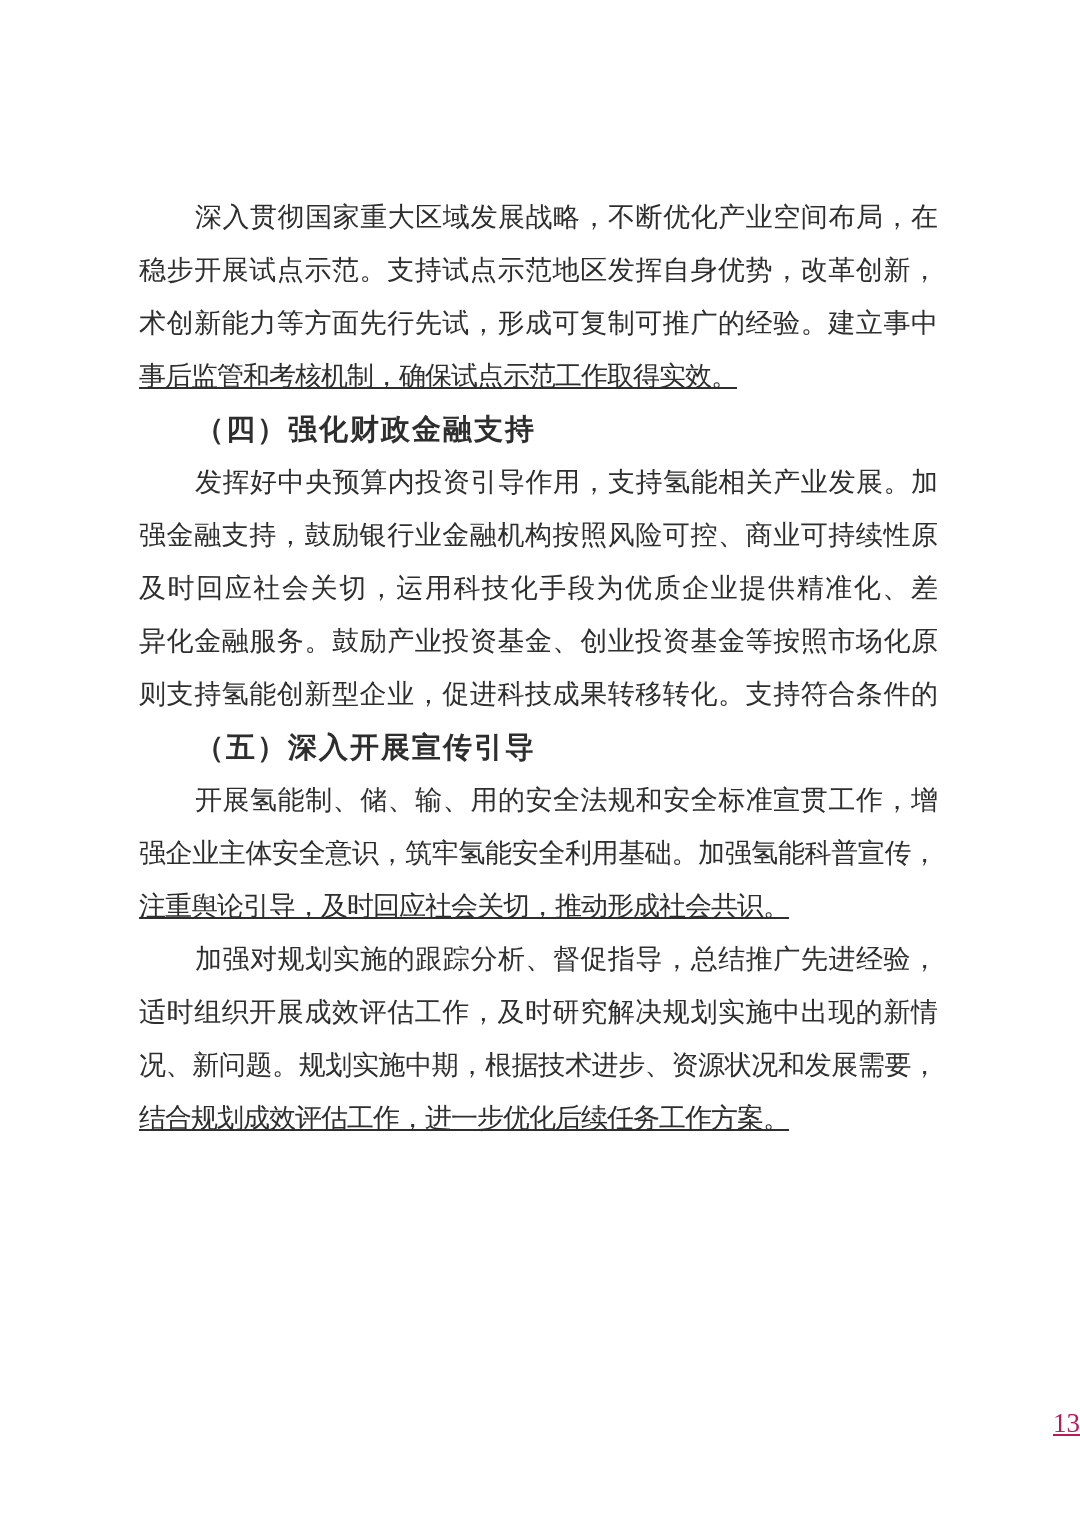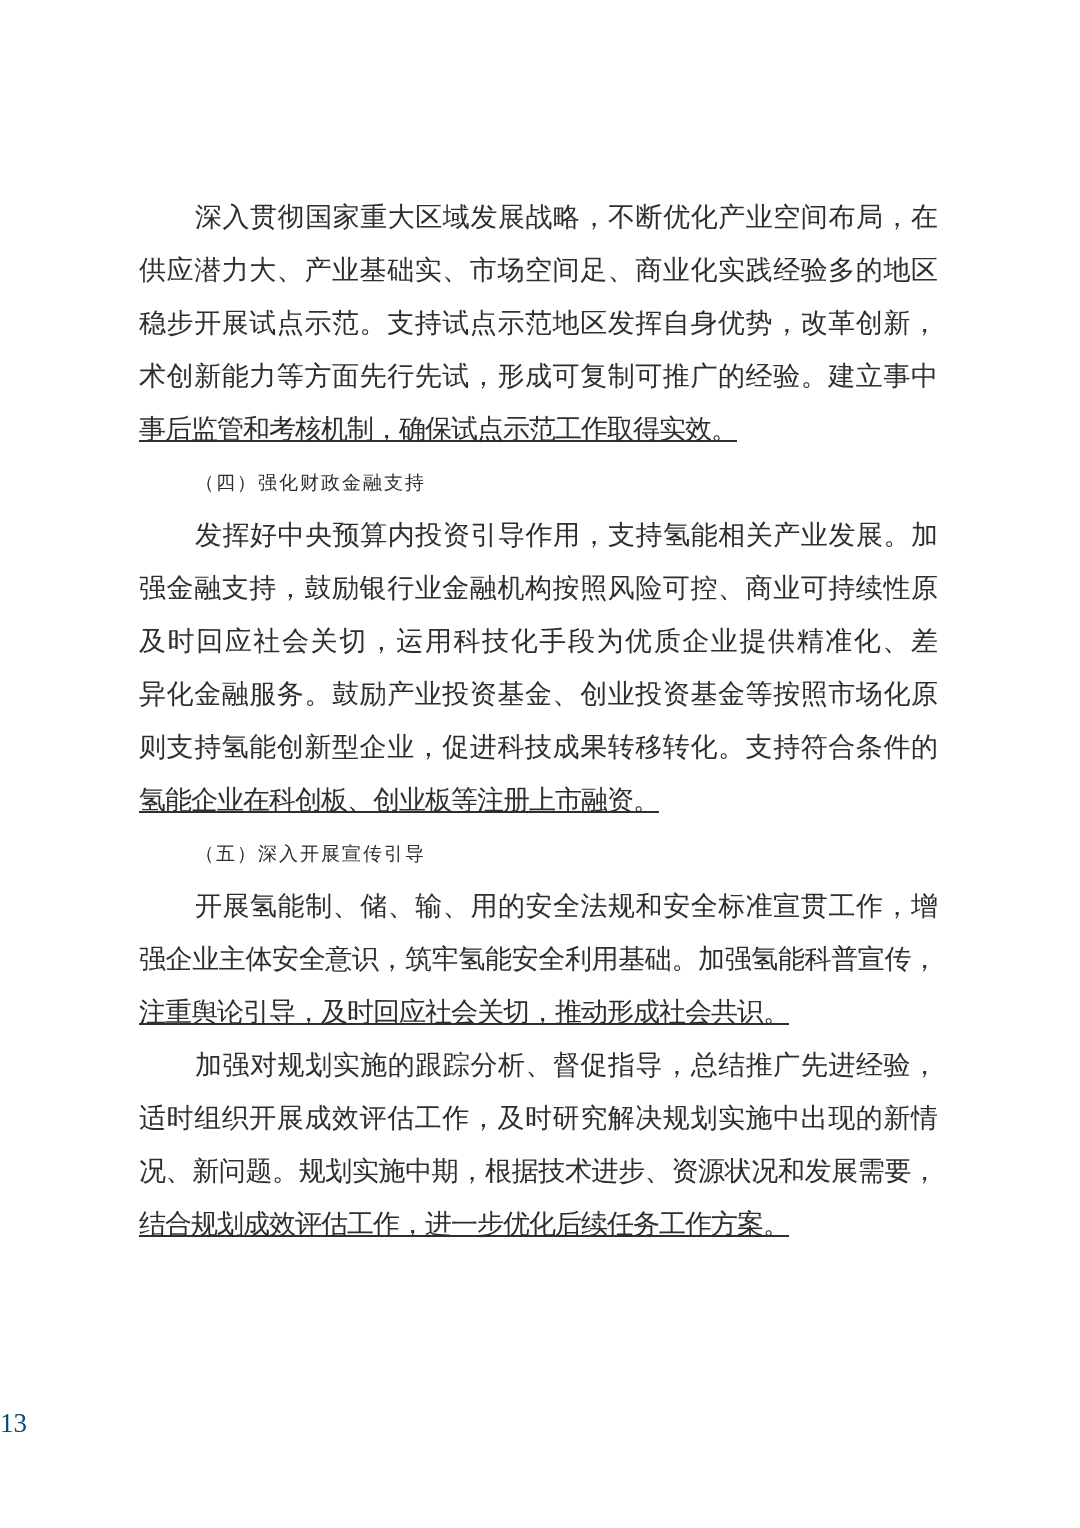--- a/index.html
+++ b/index.html
@@ -38,54 +38,53 @@
   .end {
     text-align: left;
     text-align-last: left;
     text-decoration: underline;
   }
   
   .first {
     text-indent: 56px;
   }
   .heading {
-    font-weight: normal;
+    font-weight: bold;
     text-indent: 56px;
-    font-size: 19px;
+    font-size: 29px;
     letter-spacing: 2px;
     text-align: center;
     text-align-last: left;
   }
   .pagenum {
     position: absolute;
     top: 1408px;
     left: 0;
     width: 100%;
-    text-align: left;
+    text-align: right;
     font-size: 27px;
-    color: #0c4a6e;
+    color: #be185d;
+    text-decoration: underline;
   }
 </style>
 </head>
 <body>
 
 <div class="page">
   <div class="textblock">
     <div class="line just first">深入贯彻国家重大区域发展战略，不断优化产业空间布局，在</div>
-    <div class="line just">供应潜力大、产业基础实、市场空间足、商业化实践经验多的地区</div>
     <div class="line just">稳步开展试点示范。支持试点示范地区发挥自身优势，改革创新，</div>
     <div class="line just">术创新能力等方面先行先试，形成可复制可推广的经验。建立事中</div>
     <div class="line end">事后监管和考核机制，确保试点示范工作取得实效。</div>
     <div class="line heading">（四）强化财政金融支持</div>
     <div class="line just first">发挥好中央预算内投资引导作用，支持氢能相关产业发展。加</div>
     <div class="line just">强金融支持，鼓励银行业金融机构按照风险可控、商业可持续性原</div>
     <div class="line just">及时回应社会关切，运用科技化手段为优质企业提供精准化、差</div>
     <div class="line just">异化金融服务。鼓励产业投资基金、创业投资基金等按照市场化原</div>
     <div class="line just">则支持氢能创新型企业，促进科技成果转移转化。支持符合条件的</div>
-    <div class="line end">氢能企业在科创板、创业板等注册上市融资。</div>
     <div class="line heading">（五）深入开展宣传引导</div>
     <div class="line just first">开展氢能制、储、输、用的安全法规和安全标准宣贯工作，增</div>
     <div class="line just">强企业主体安全意识，筑牢氢能安全利用基础。加强氢能科普宣传，</div>
     <div class="line end">注重舆论引导，及时回应社会关切，推动形成社会共识。</div>
     <div class="line just first">加强对规划实施的跟踪分析、督促指导，总结推广先进经验，</div>
     <div class="line just">适时组织开展成效评估工作，及时研究解决规划实施中出现的新情</div>
     <div class="line just">况、新问题。规划实施中期，根据技术进步、资源状况和发展需要，</div>
     <div class="line end">结合规划成效评估工作，进一步优化后续任务工作方案。</div>
   </div>
   <div class="pagenum">13</div>

